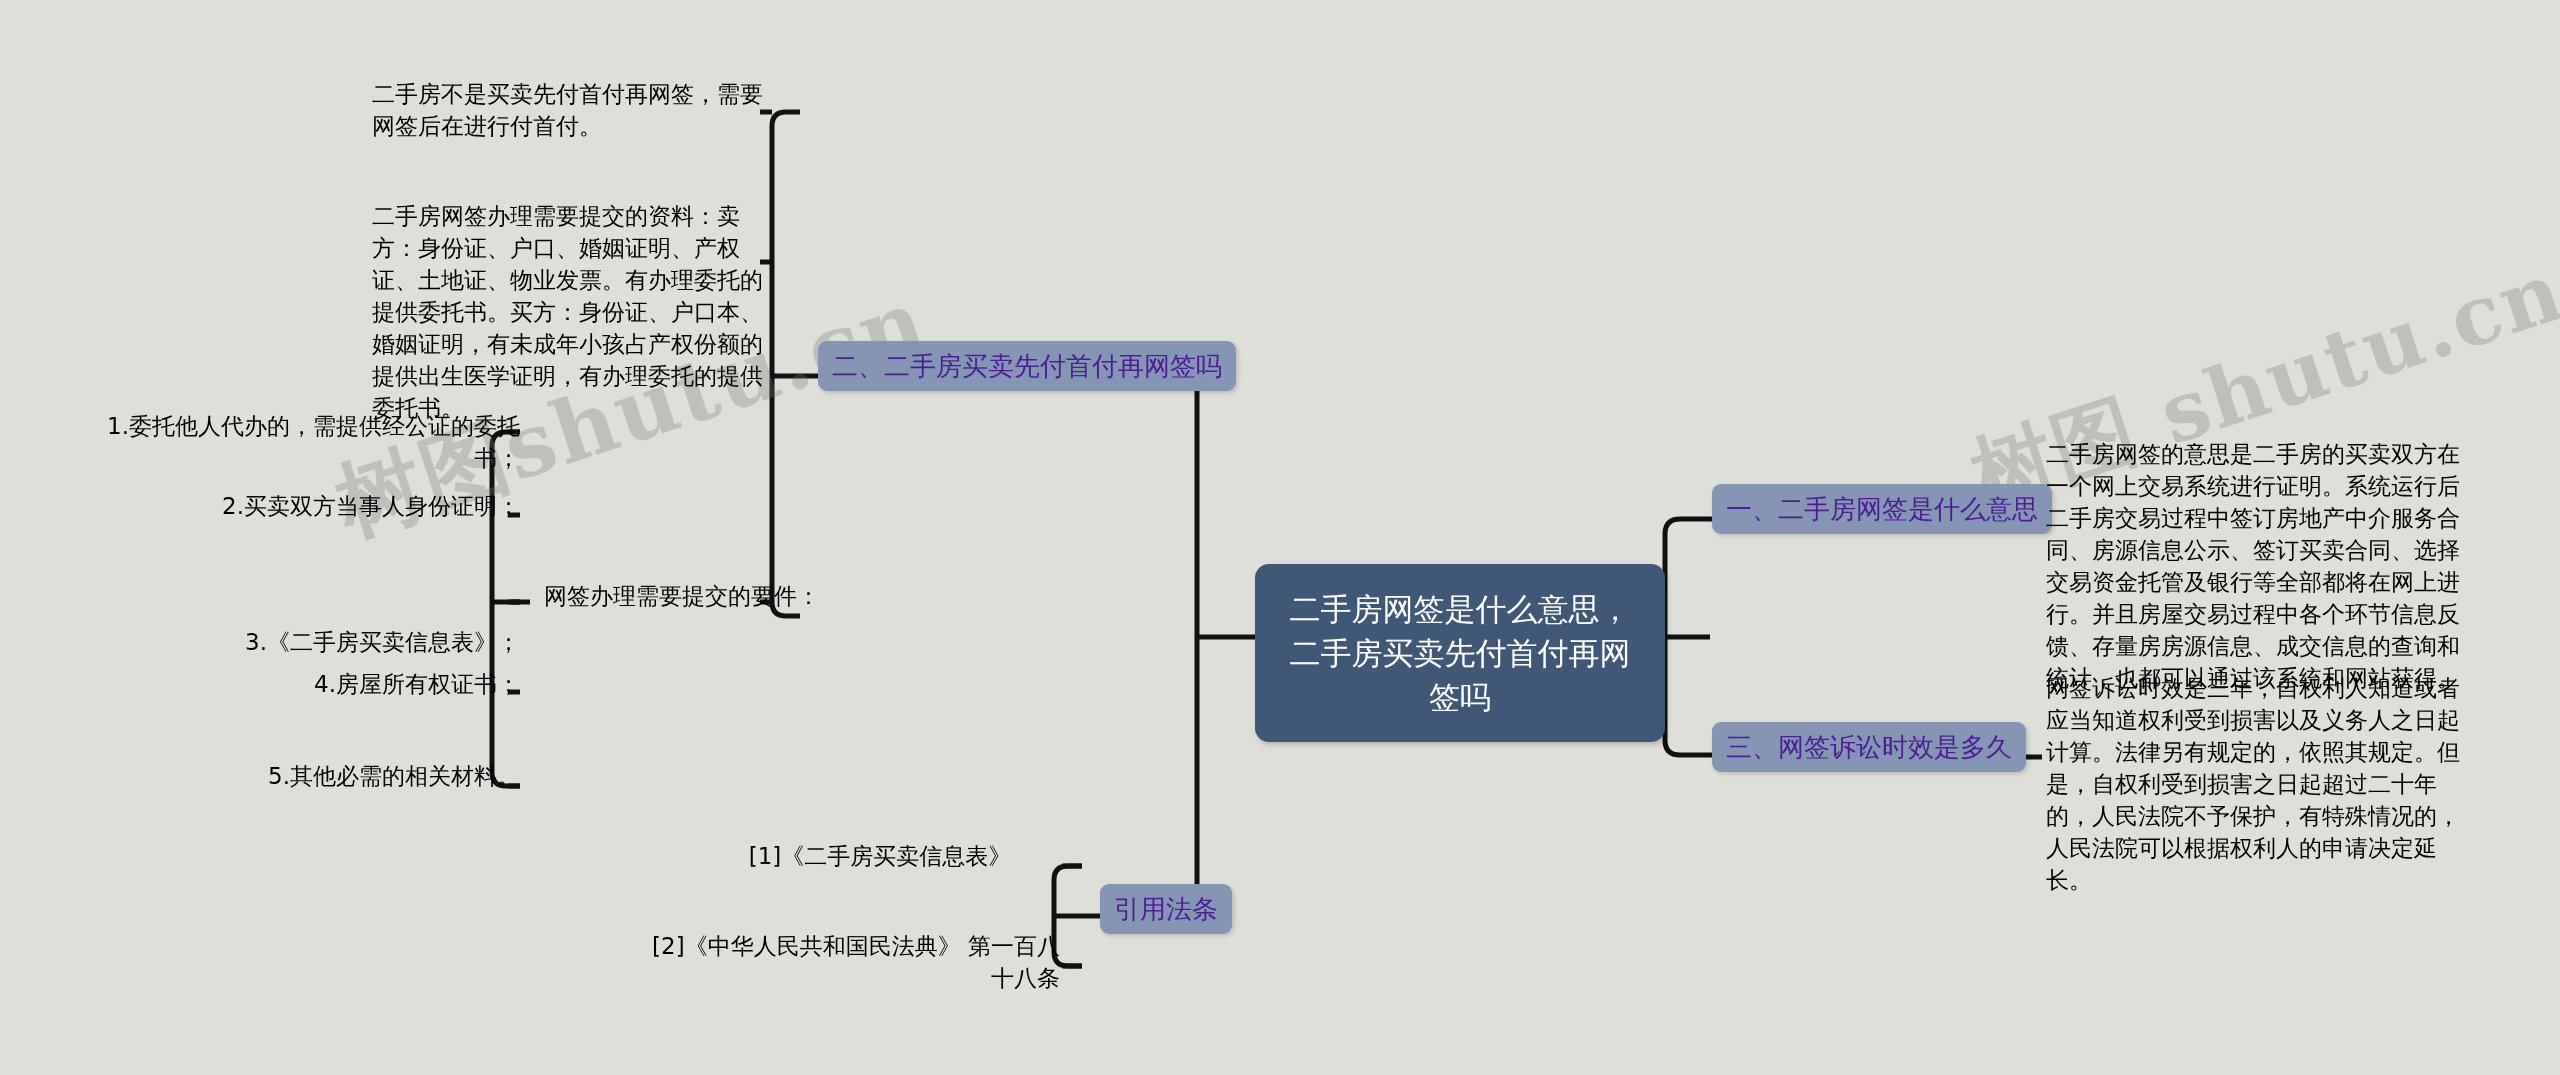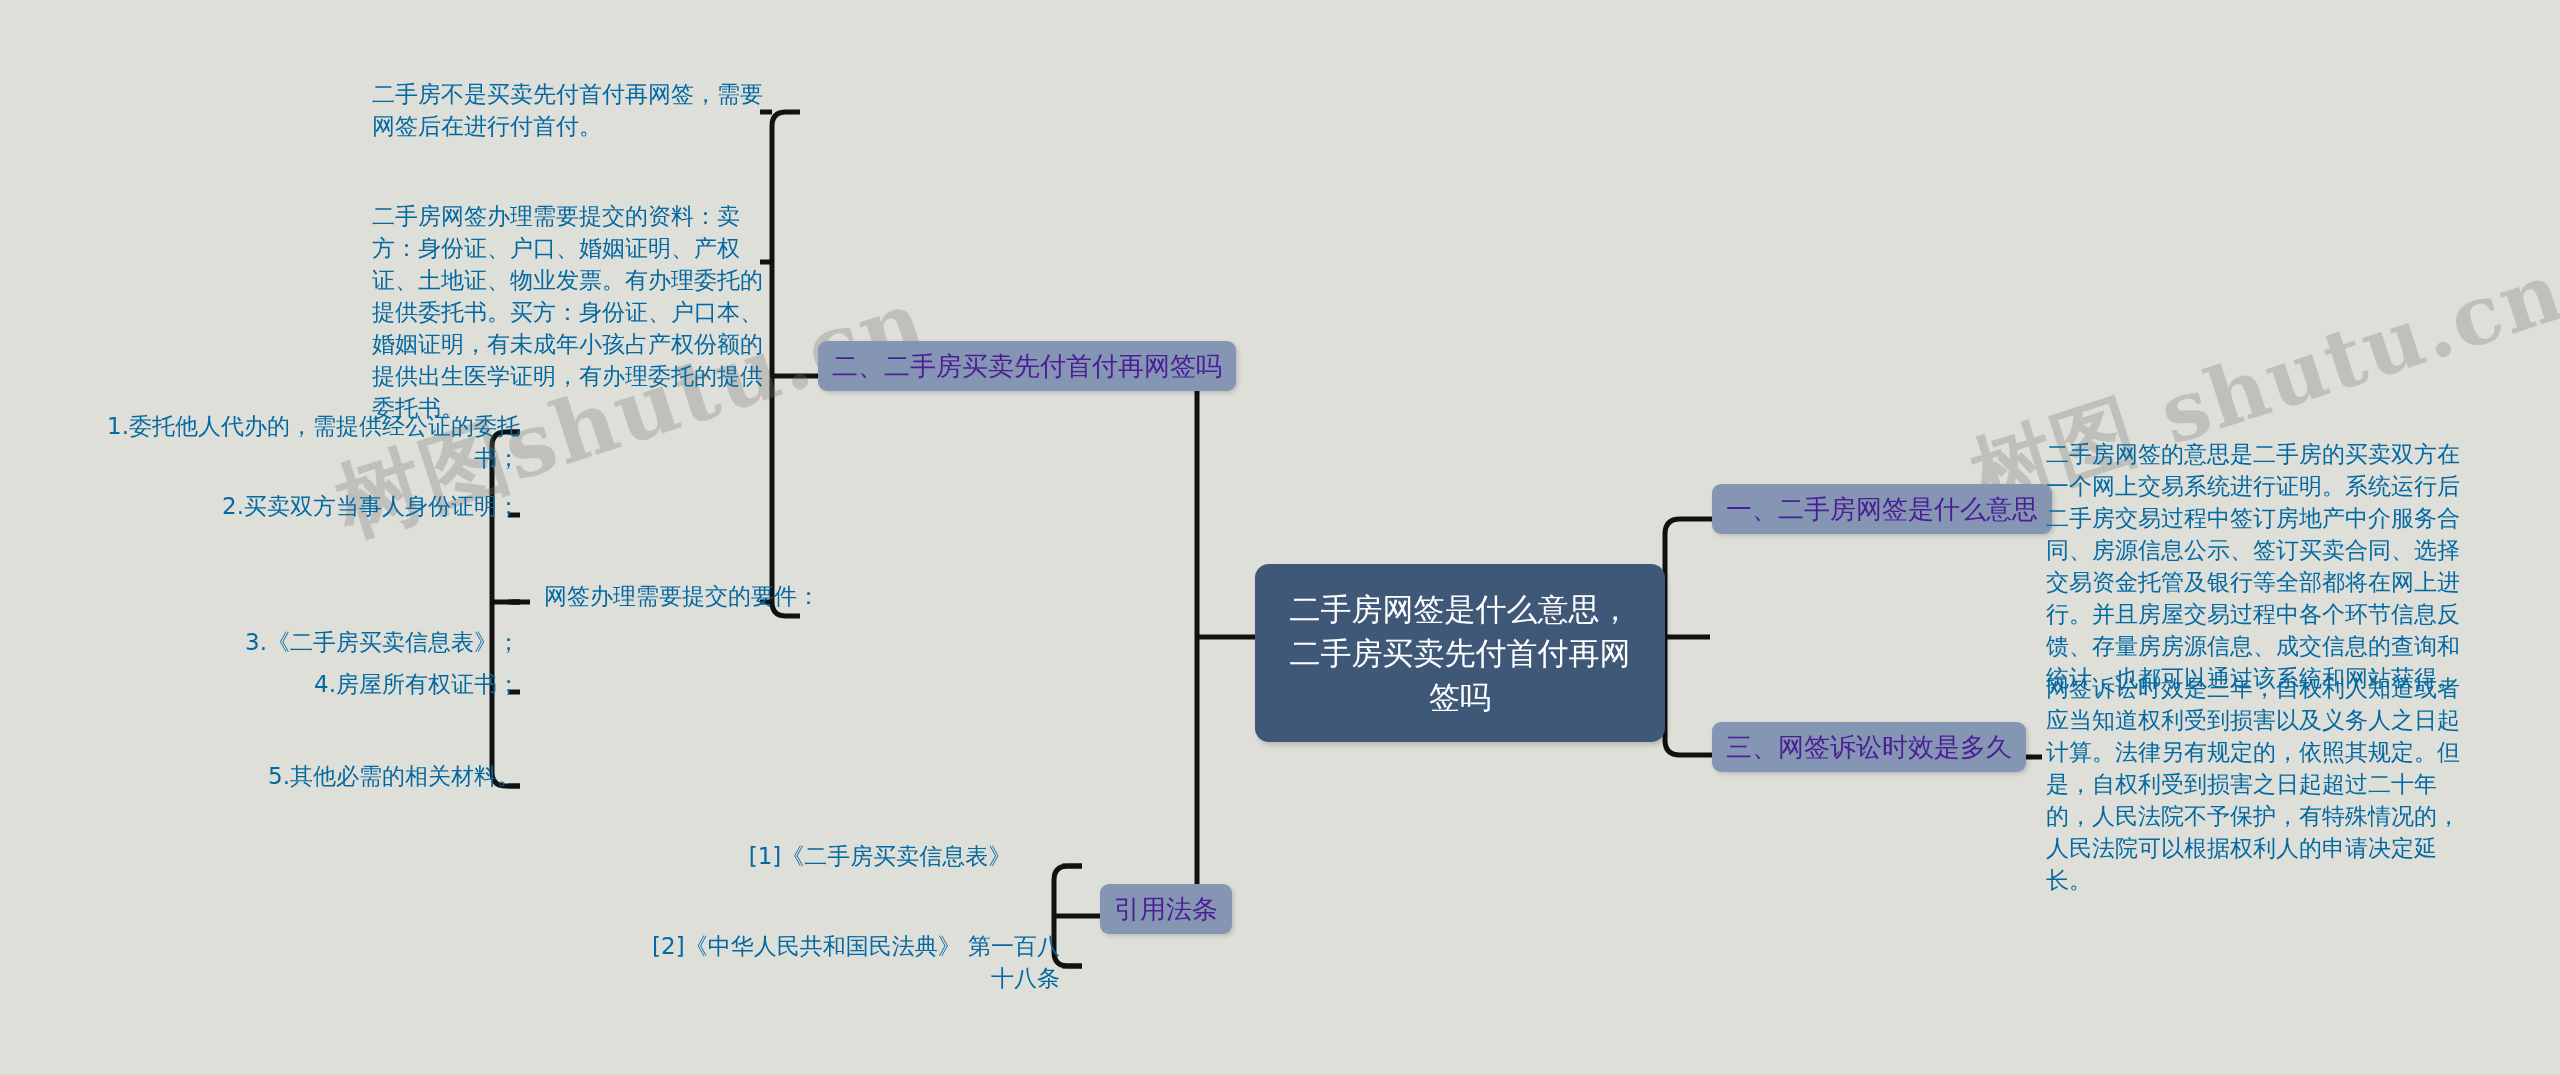--- a/index.html
+++ b/index.html
@@ -52,21 +52,21 @@
     box-shadow:2px 2px 4px rgba(0,0,0,0.16);
     white-space:nowrap;
   }
   #n-b1{left:1712px;top:484px;}
   #n-b3{left:1712px;top:722px;}
   #n-b2{left:818px;top:341px;}
   #n-cite{left:1100px;top:884px;}
 
   .leaf{
     position:absolute;
-    color:#0369a1;
+    color:#000000;
     font-size:23px;
     line-height:32px;
     box-sizing:border-box;
   }
   .leaf.r{text-align:right;}
   .leaf.l{text-align:left;}
 
   #t-a{left:372px;top:78px;width:400px;}
   #t-b{left:372px;top:200px;width:400px;}
   #t-1{left:100px;top:410px;width:420px;}

